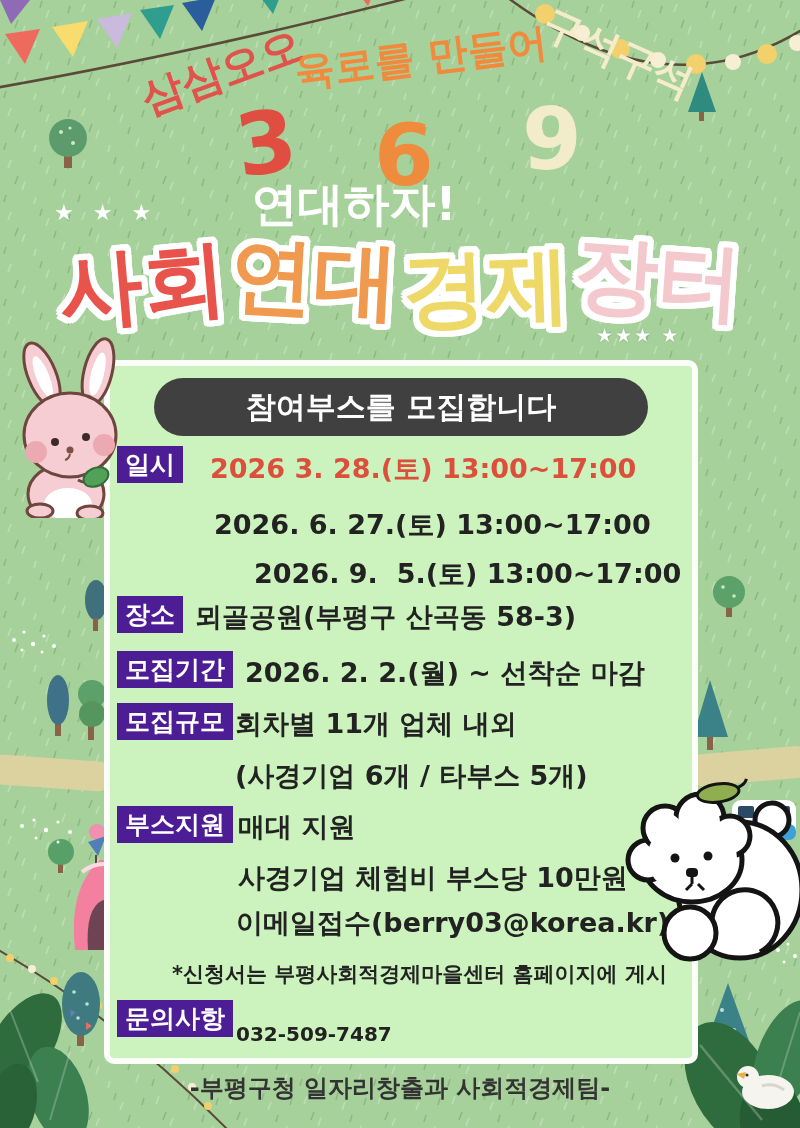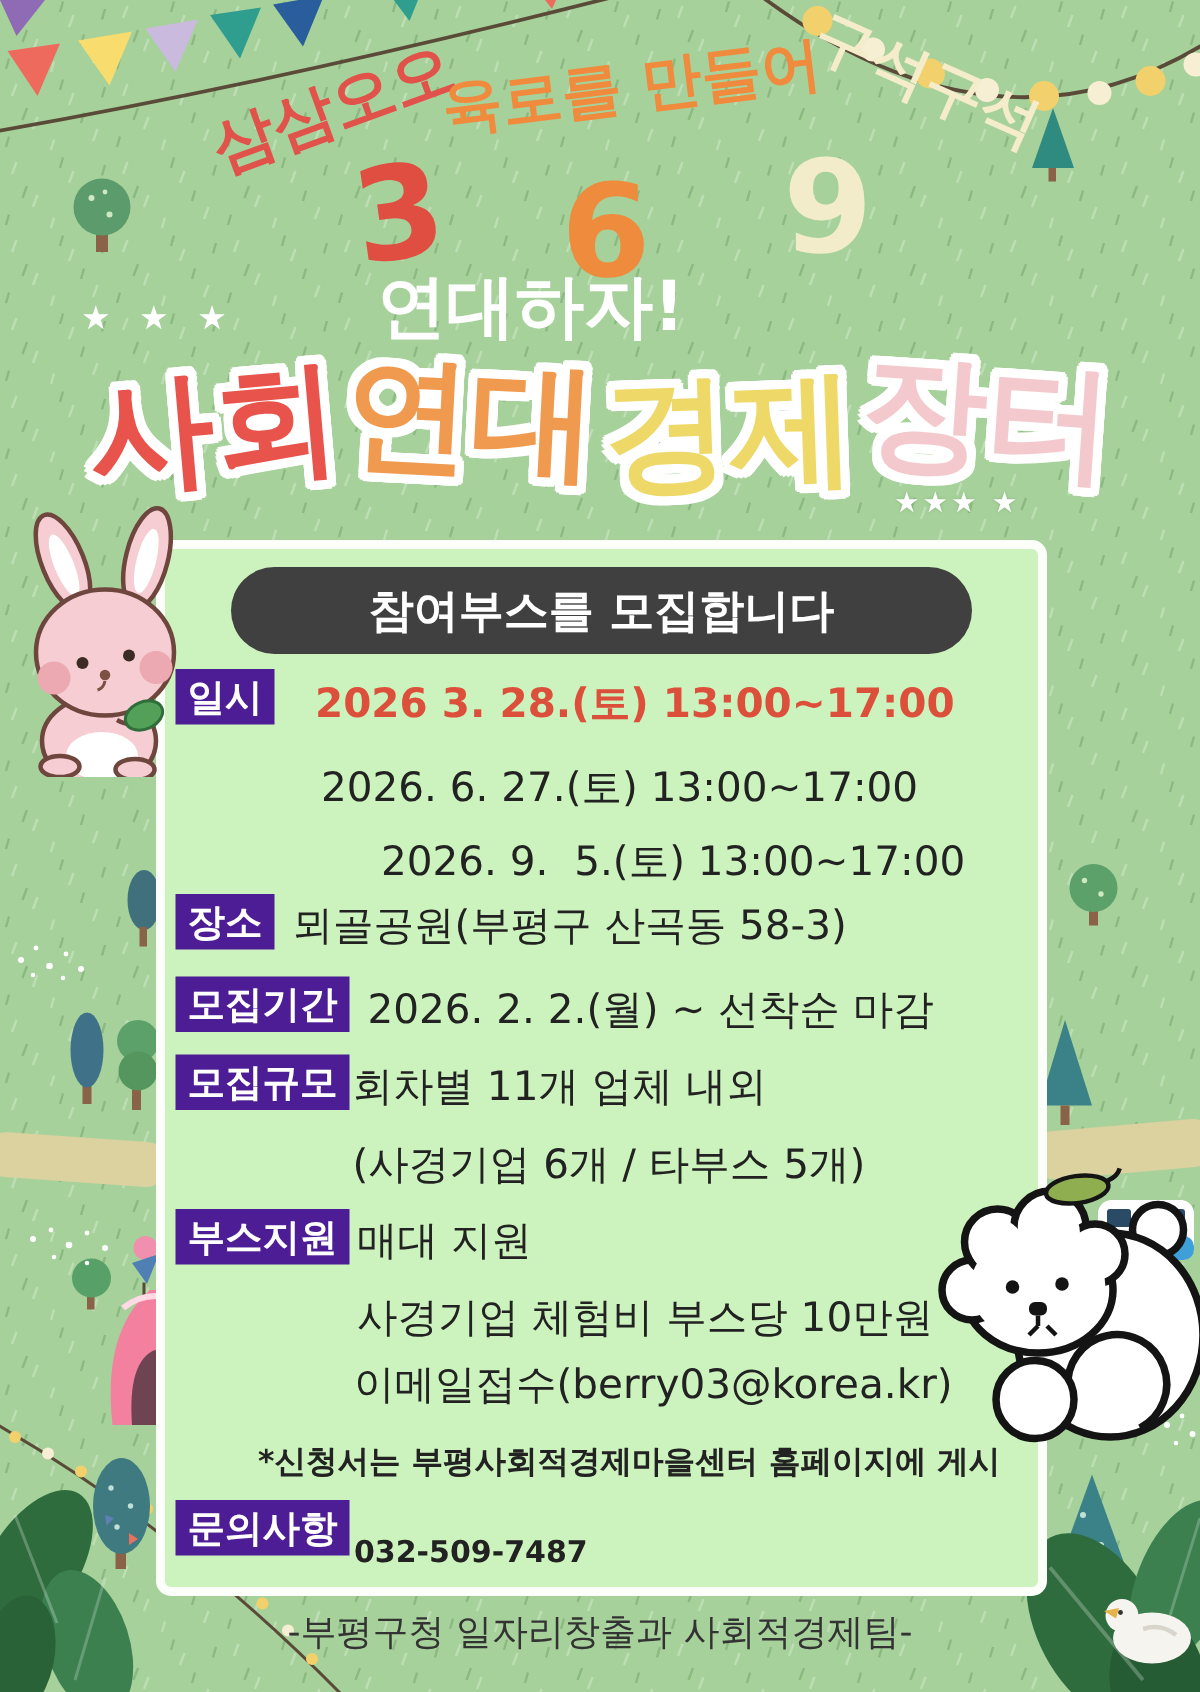--- a/index.html
+++ b/index.html
@@ -42,36 +42,36 @@
     font-size:30px;font-weight:800;}
   .chip{background:#4c1d95;color:#ffffff;font-weight:800;font-size:25px;
     padding:3px 8px;line-height:1.25;white-space:pre;}
   .chip-schedule{left:7px;top:80px;}
   .chip-location{left:7px;top:230px;}
   .chip-period{left:7px;top:285px;}
   .chip-scale{left:7px;top:337px;}
   .chip-booth{left:7px;top:440px;}
   .chip-apply{left:7px;top:536px;}
   .chip-contact{left:7px;top:634px;}
-  .val{color:#222222;font-size:27px;font-weight:400;white-space:pre;}
+  .val{color:#222222;font-size:27px;font-weight:700;white-space:pre;}
   .val-date1{left:100px;top:85px;color:#dc4f3b;font-weight:700;}
   .val-date2{left:104px;top:141px;}
   .val-date3{left:104px;top:190px;margin-left:40px;}
   .val-loc{left:85px;top:233px;}
   .val-period{left:135px;top:289px;}
   .val-scale1{left:125px;top:340px;}
   .val-scale2{left:125px;top:392px;}
   .val-booth1{left:128px;top:443px;}
   .val-booth2{left:128px;top:494px;}
   .val-apply{left:126px;top:539px;}
   .val-note{left:62px;top:594px;font-size:21px;font-weight:700;}
   .val-contact{left:126px;top:636px;font-size:20px;font-weight:700;margin-top:20px;}
   
   .footer-credit{left:0;top:1072px;width:800px;text-align:center;color:#333333;
-    font-size:24px;font-weight:400;z-index:3;}
+    font-size:24px;font-weight:700;z-index:3;}
   
   .bg-grass{left:0;top:0;z-index:0;}
   .decor{left:0;top:0;z-index:1;}
   .bunny{left:2px;top:330px;z-index:6;}
   .dog{left:620px;top:768px;z-index:6;}
 </style>
 </head>
 <body>
 
 <div class="poster">

